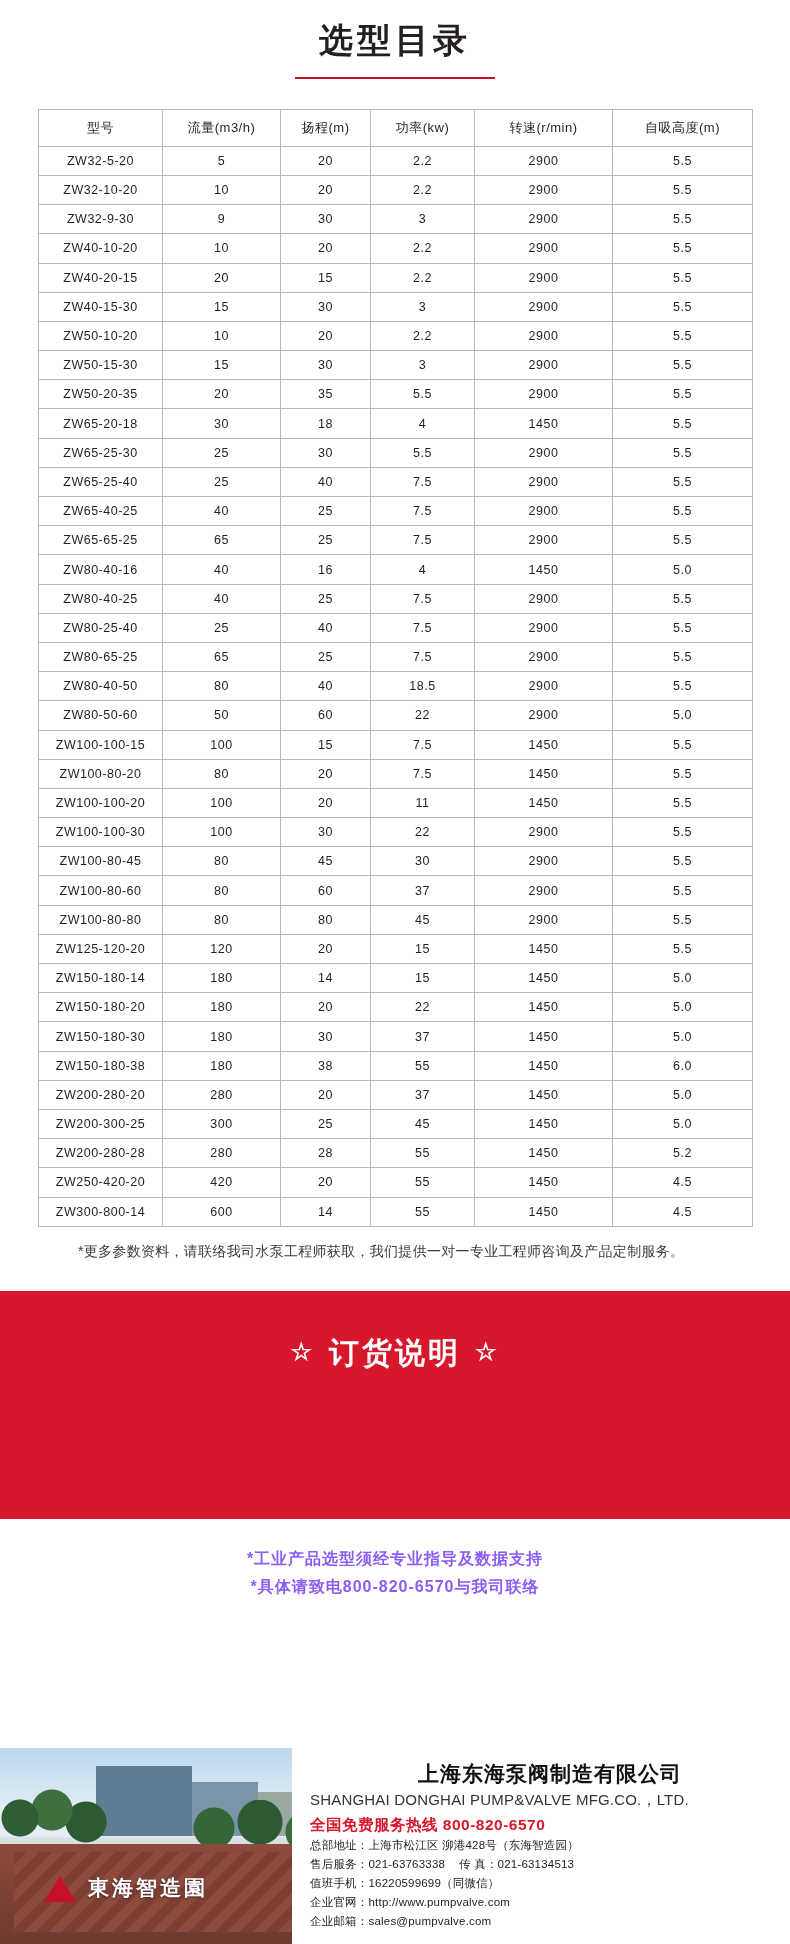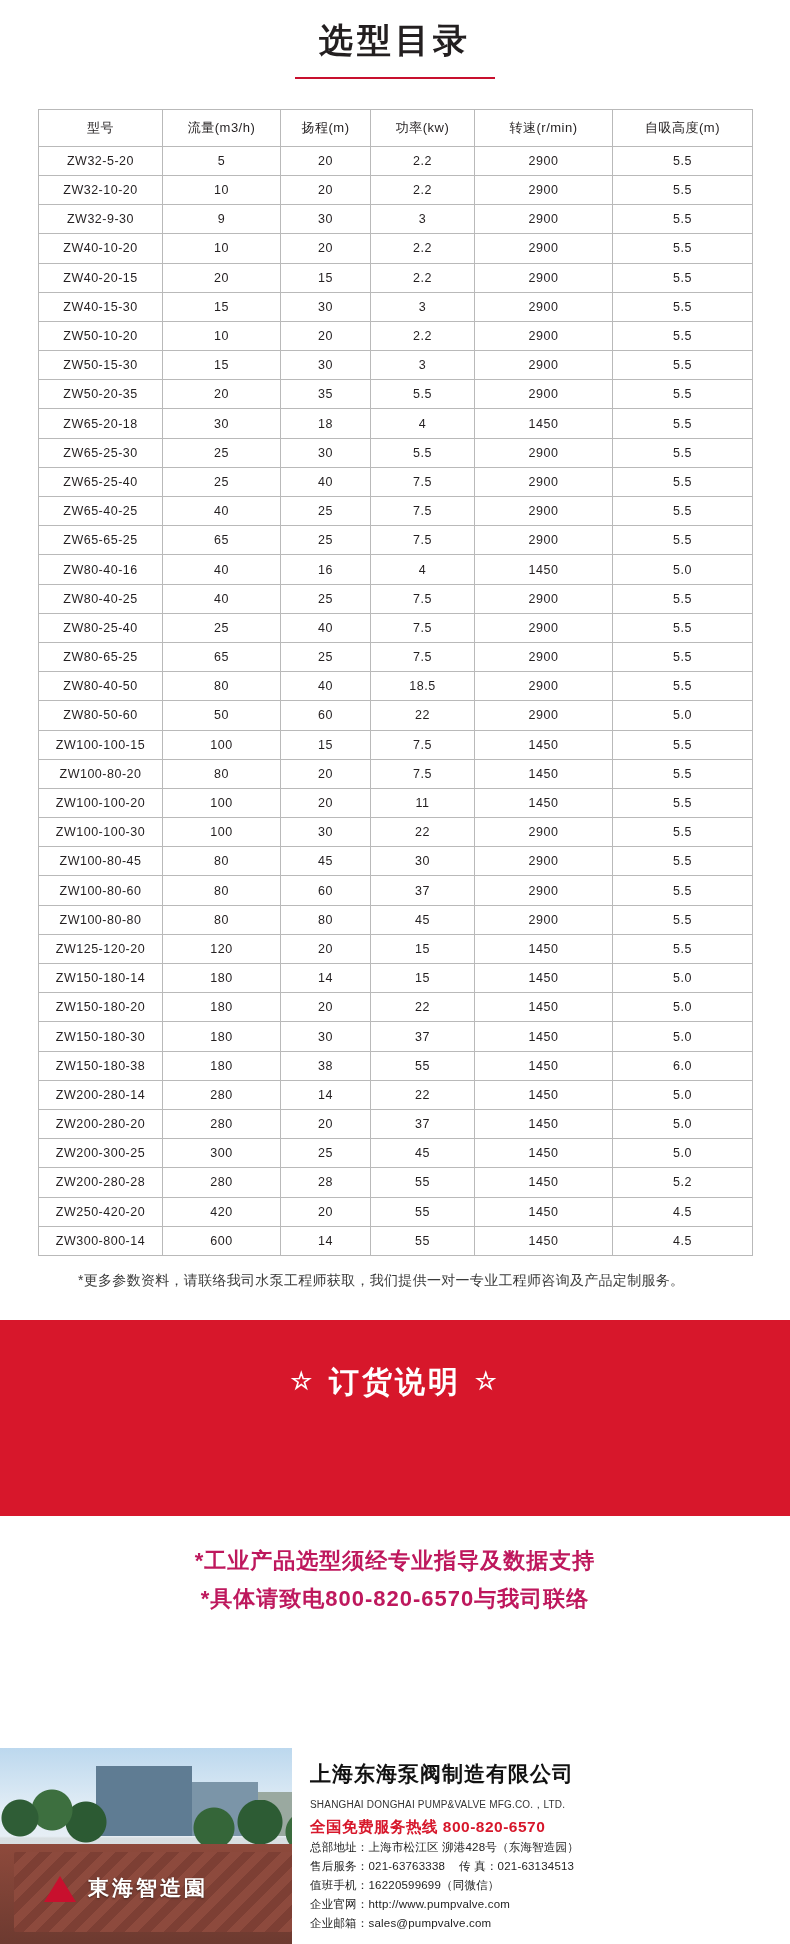--- a/index.html
+++ b/index.html
@@ -75,21 +75,21 @@
     margin: 16px 40px 0 40px;
     font-size: 14px;
     color: #3a3a3a;
     letter-spacing: 0.3px;
   }
 
   
   .order-block {
     margin-top: 30px;
     background: #d7172b;
-    height: 196px;
+    height: 228px;
     position: relative;
   }
   .order-title {
     text-align: center;
     padding-top: 42px;
     color: #ffffff;
     font-size: 30px;
     font-weight: bold;
     letter-spacing: 3px;
   }
@@ -98,22 +98,22 @@
     vertical-align: 3px;
     margin: 0 14px;
   }
 
   .order-lines {
     background: #ffffff;
     text-align: center;
     padding-top: 26px;
   }
   .order-line {
-    color: #be185d;
-    font-size: 22px;
+    color: #8b5cf6;
+    font-size: 16px;
     font-weight: bold;
     letter-spacing: 1px;
     line-height: 1.75;
   }
 
   
   .footer {
     position: absolute;
     left: 0;
     bottom: 0;
@@ -187,26 +187,27 @@
   .footer-info {
     flex: 1;
     padding: 12px 0 0 18px;
     background: #ffffff;
   }
   .company-cn {
     font-size: 21px;
     font-weight: bold;
     color: #111;
     letter-spacing: 1px;
+    text-align: center;
   }
   .company-en {
-    font-size: 10px;
+    font-size: 15px;
     color: #333;
     letter-spacing: 0.2px;
-    margin-top: 10px;
+    margin-top: 3px;
   }
   .hotline {
     margin-top: 5px;
     color: #d7172b;
     font-size: 15.5px;
     font-weight: bold;
     letter-spacing: 0.5px;
   }
   .info-line {
     font-size: 11.5px;
@@ -495,28 +496,20 @@
         </tr>
         <tr>
           <td class="model">ZW150-180-38</td>
           <td>180</td>
           <td>38</td>
           <td>55</td>
           <td>1450</td>
           <td>6.0</td>
         </tr>
         <tr>
-          <td class="model">ZW200-280-14</td>
-          <td>280</td>
-          <td>14</td>
-          <td>22</td>
-          <td>1450</td>
-          <td>5.0</td>
-        </tr>
-        <tr>
           <td class="model">ZW200-280-20</td>
           <td>280</td>
           <td>20</td>
           <td>37</td>
           <td>1450</td>
           <td>5.0</td>
         </tr>
         <tr>
           <td class="model">ZW200-300-25</td>
           <td>300</td>

